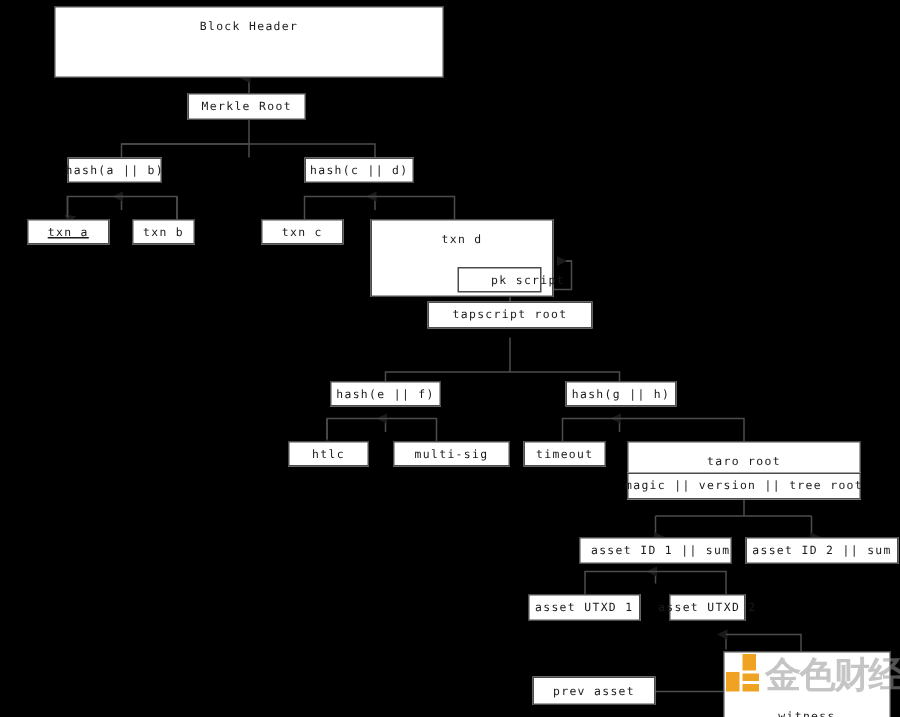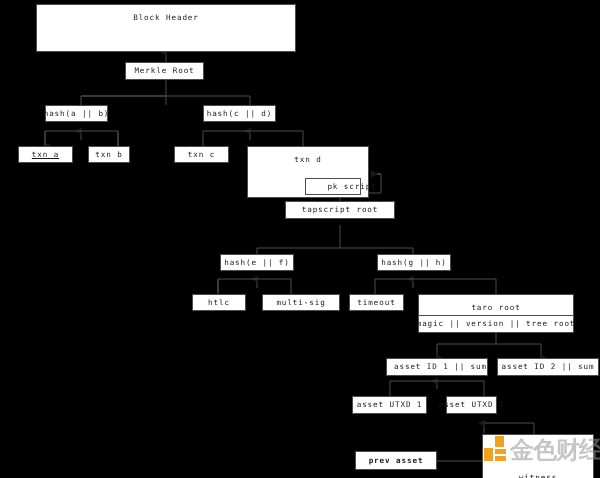--- a/index.html
+++ b/index.html
@@ -219,21 +219,21 @@
     <span>asset ID 2 || sum</span>
   </div>
 
   <div class="node" style="left:352px;top:396px;width:75px;height:18px;">
     <span>asset UTXD 1</span>
   </div>
   <div class="node" style="left:446px;top:396px;width:51px;height:18px;">
     <span>asset UTXD 2</span>
   </div>
 
-  <div class="node" style="left:355px;top:451px;width:82px;height:19px;font-weight:bold;">
+  <div class="node" style="left:355px;top:451px;width:82px;height:19px;">
     <span>prev asset</span>
   </div>
 
   <div class="node tall" style="left:482px;top:434px;width:112px;height:49px;align-items:flex-end;padding-top:0;padding-bottom:0;">
     <span class="nodelabel">witness</span>
   </div>
 
   <div id="watermark">
     <div class="wm-sq" style="left:2px;top:14px;width:9px;height:13px;"></div>
     <div class="wm-sq" style="left:13px;top:2px;width=9px;width:9px;height:11px;"></div>

